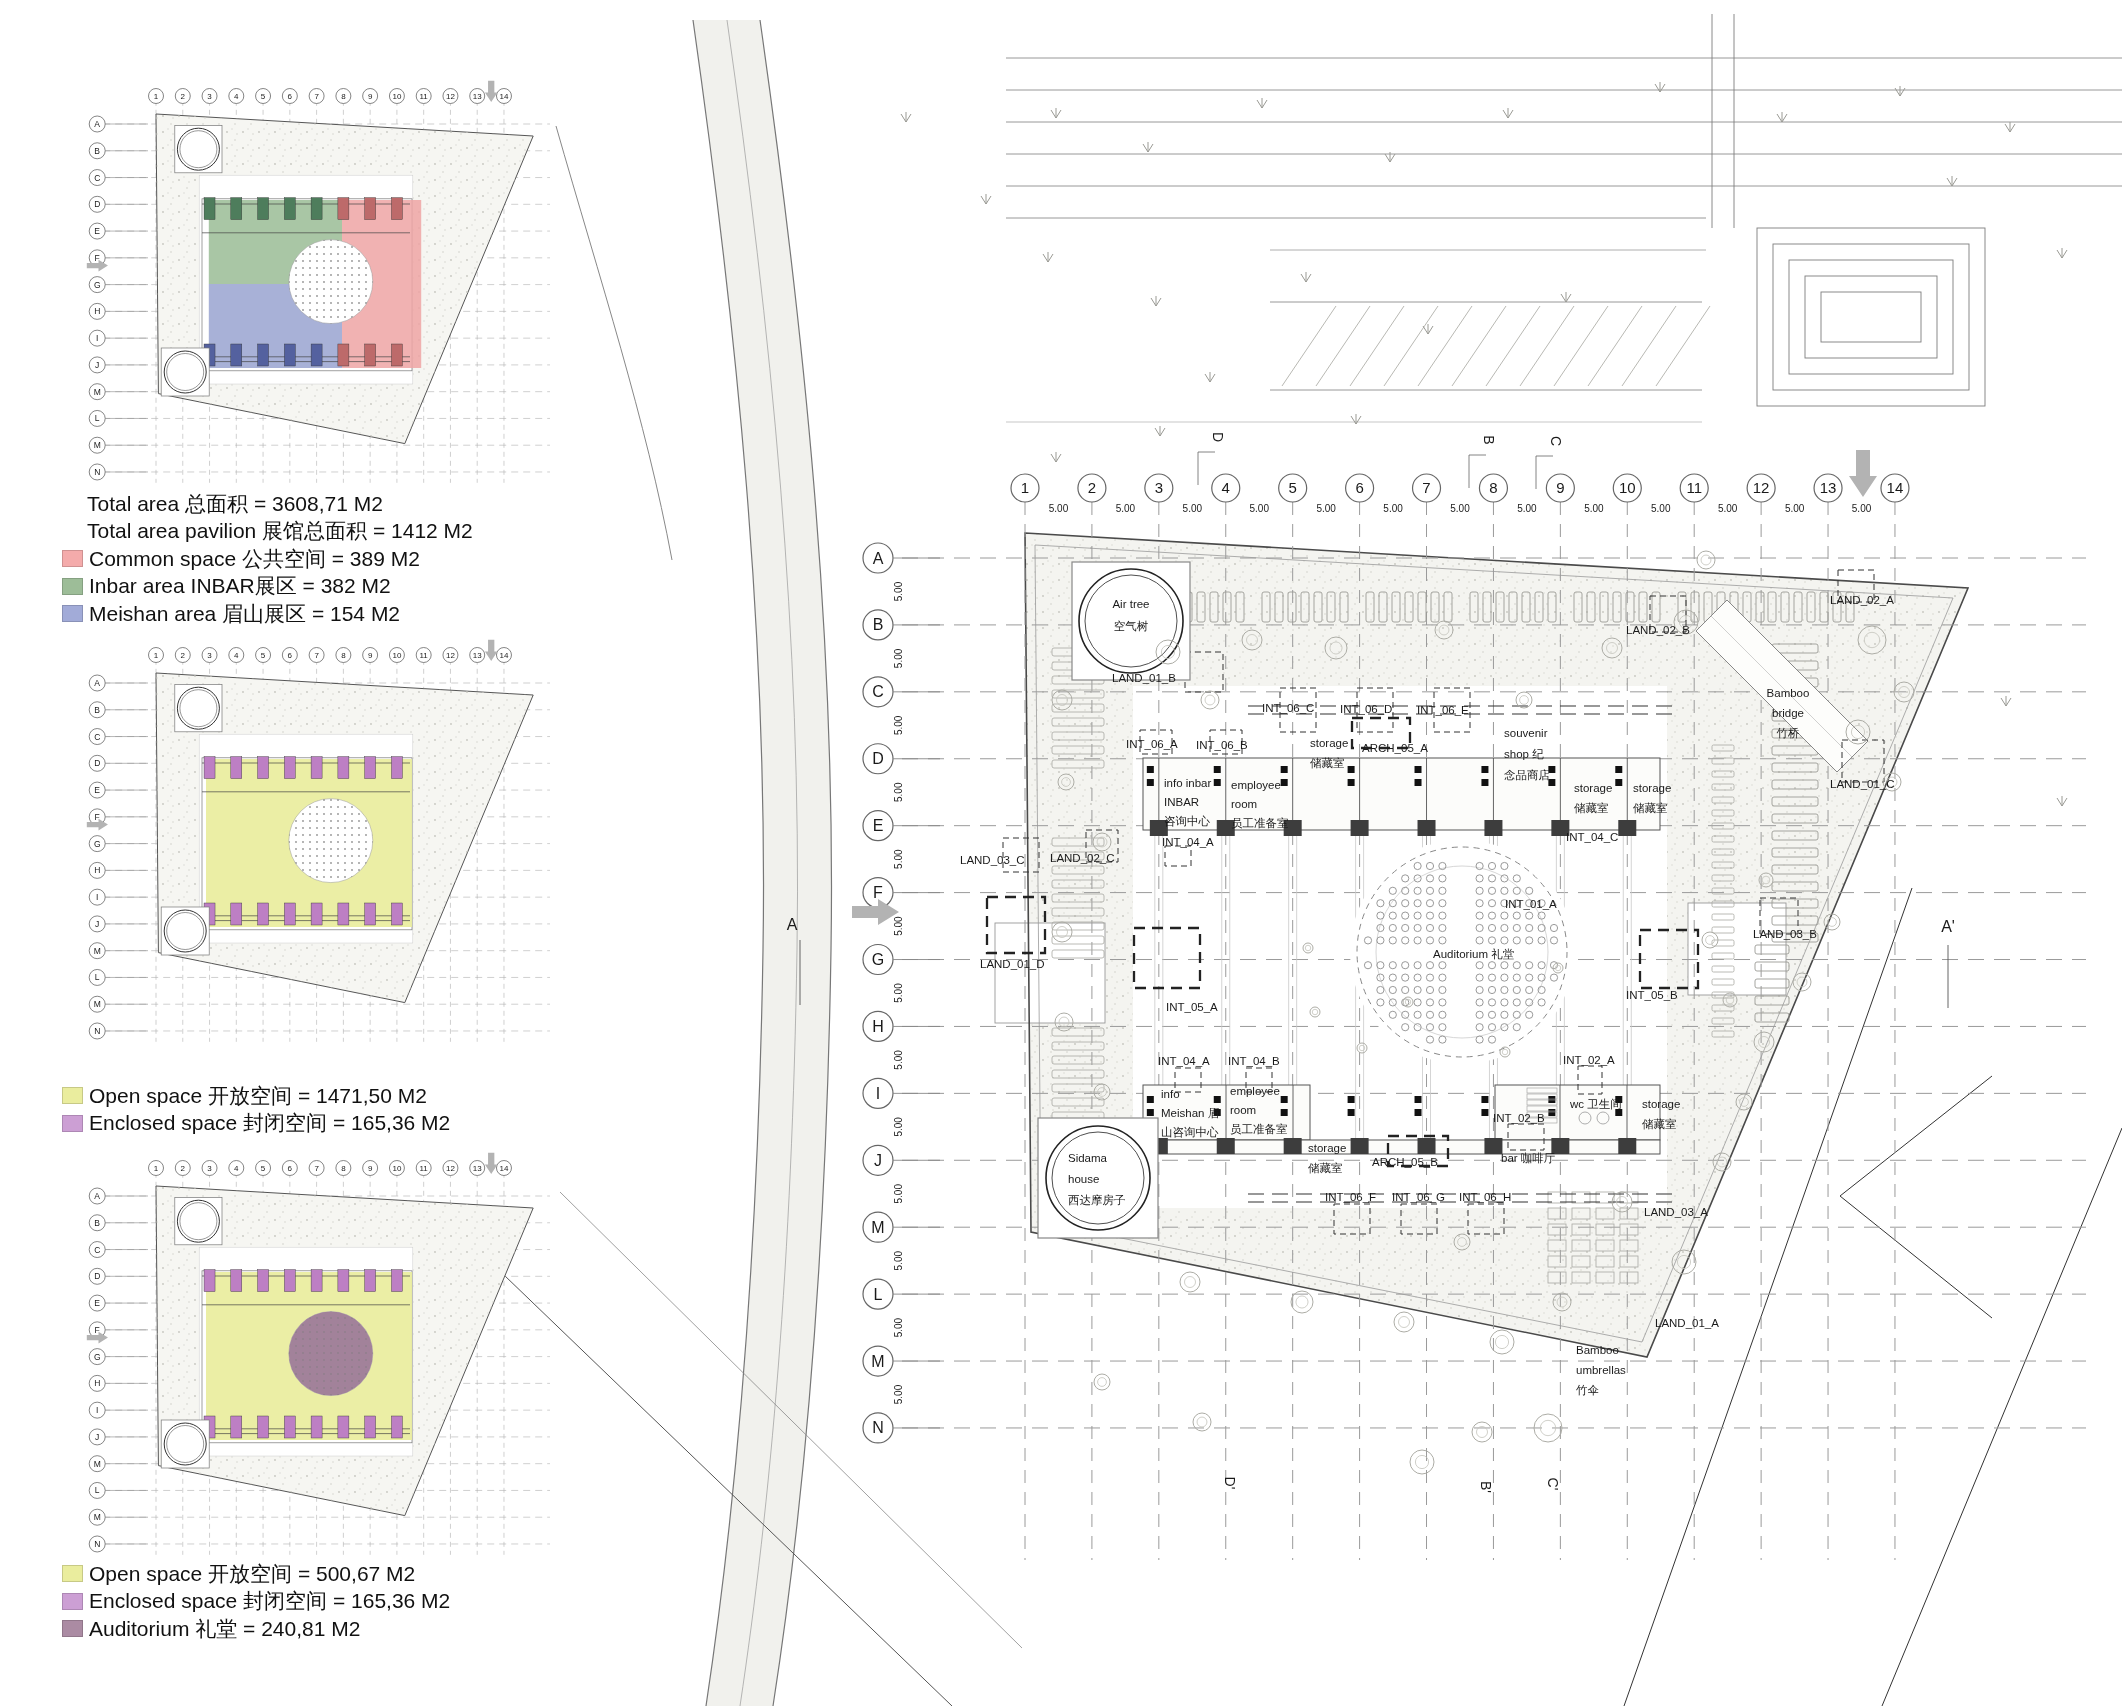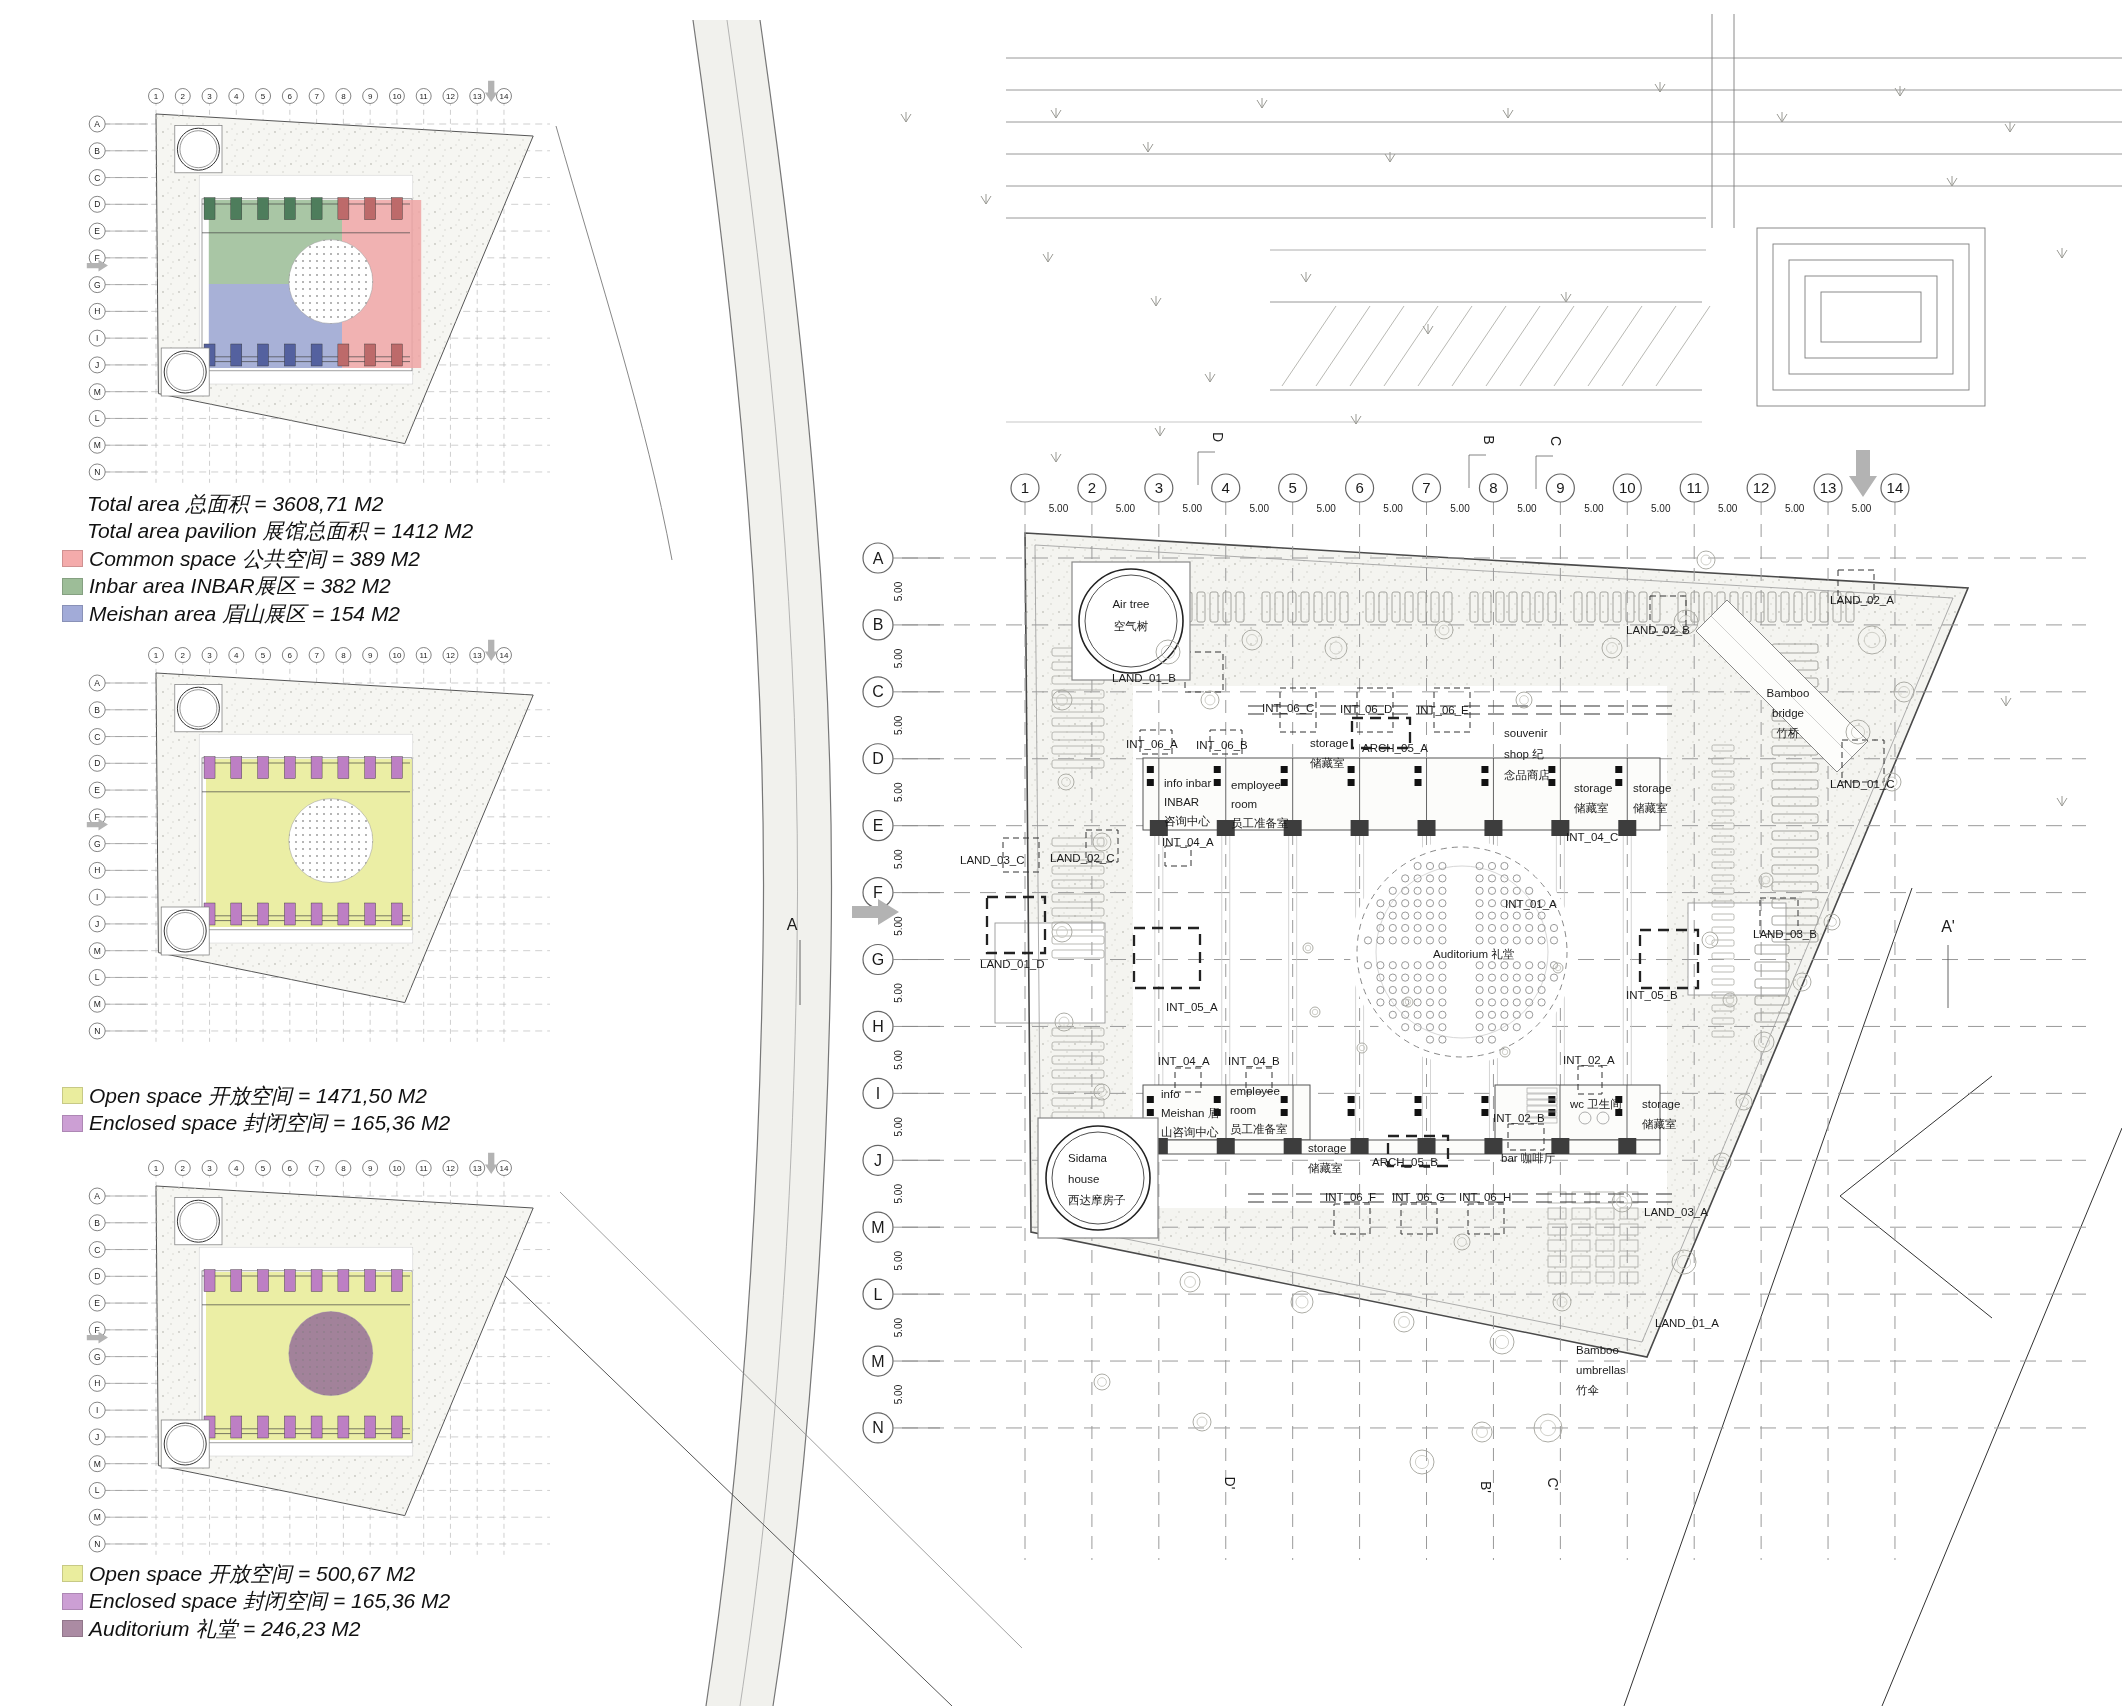--- a/index.html
+++ b/index.html
@@ -1,18 +1,18 @@
 <!DOCTYPE html>
 <html><head>
 <meta charset="utf-8">
 <style>
   html,body{margin:0;padding:0;background:#fff;font-family:"Liberation Sans",sans-serif;}
   #canvas{position:relative;width:2122px;height:1706px;background:#fff;overflow:hidden;}
   #plan-svg{position:absolute;left:0;top:0;}
-  .legend{position:absolute;color:#111;font-size:21px;font-style:italic;}
+  .legend{position:absolute;color:#111;font-size:21px;}
   .lrow{display:flex;align-items:center;height:27.5px;white-space:nowrap;}
   .sw{display:inline-block;width:19px;height:15px;margin-right:6px;flex:0 0 19px;border:1px solid rgba(0,0,0,.15);}
   .sw.empty{background:transparent !important;border:none;}
   svg text{fill:#1a1a1a;}
 </style>
 </head>
 <body>
 
 <div id="canvas">
   <svg id="plan-svg" width="2122" height="1706" viewBox="0 0 2122 1706">
@@ -1352,16 +1352,16 @@
     <div class="lrow">
         <span class="sw" style="background: rgb(234, 237, 158);"></span>
         <span>Open space 开放空间 = 500,67 M2</span>
       </div>
     <div class="lrow">
         <span class="sw" style="background: rgb(204, 159, 212);"></span>
         <span>Enclosed space 封闭空间 = 165,36 M2</span>
       </div>
     <div class="lrow">
         <span class="sw" style="background: rgb(171, 139, 163);"></span>
-        <span>Auditorium 礼堂 = 246,23 M2</span>
+        <span>Auditorium 礼堂 = 240,81 M2</span>
       </div>
   </div>
 </div>
 
 </body></html>

